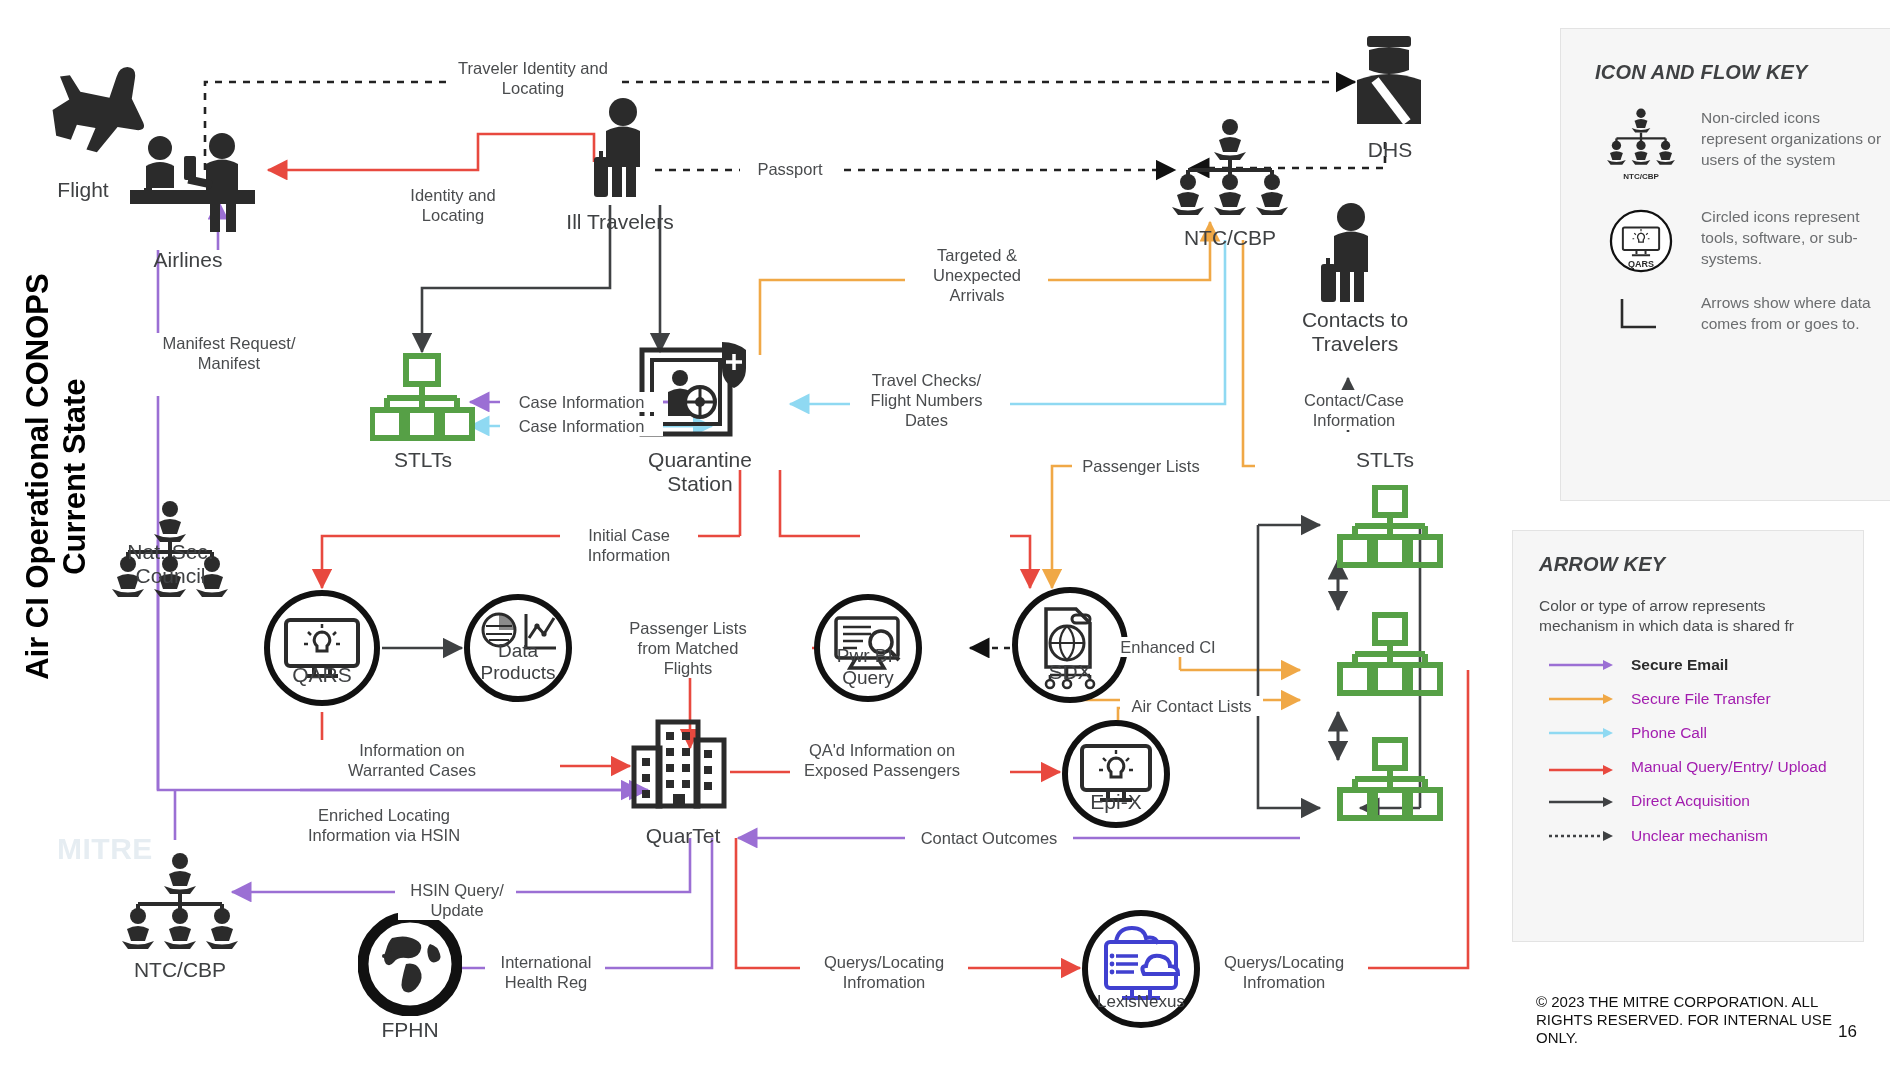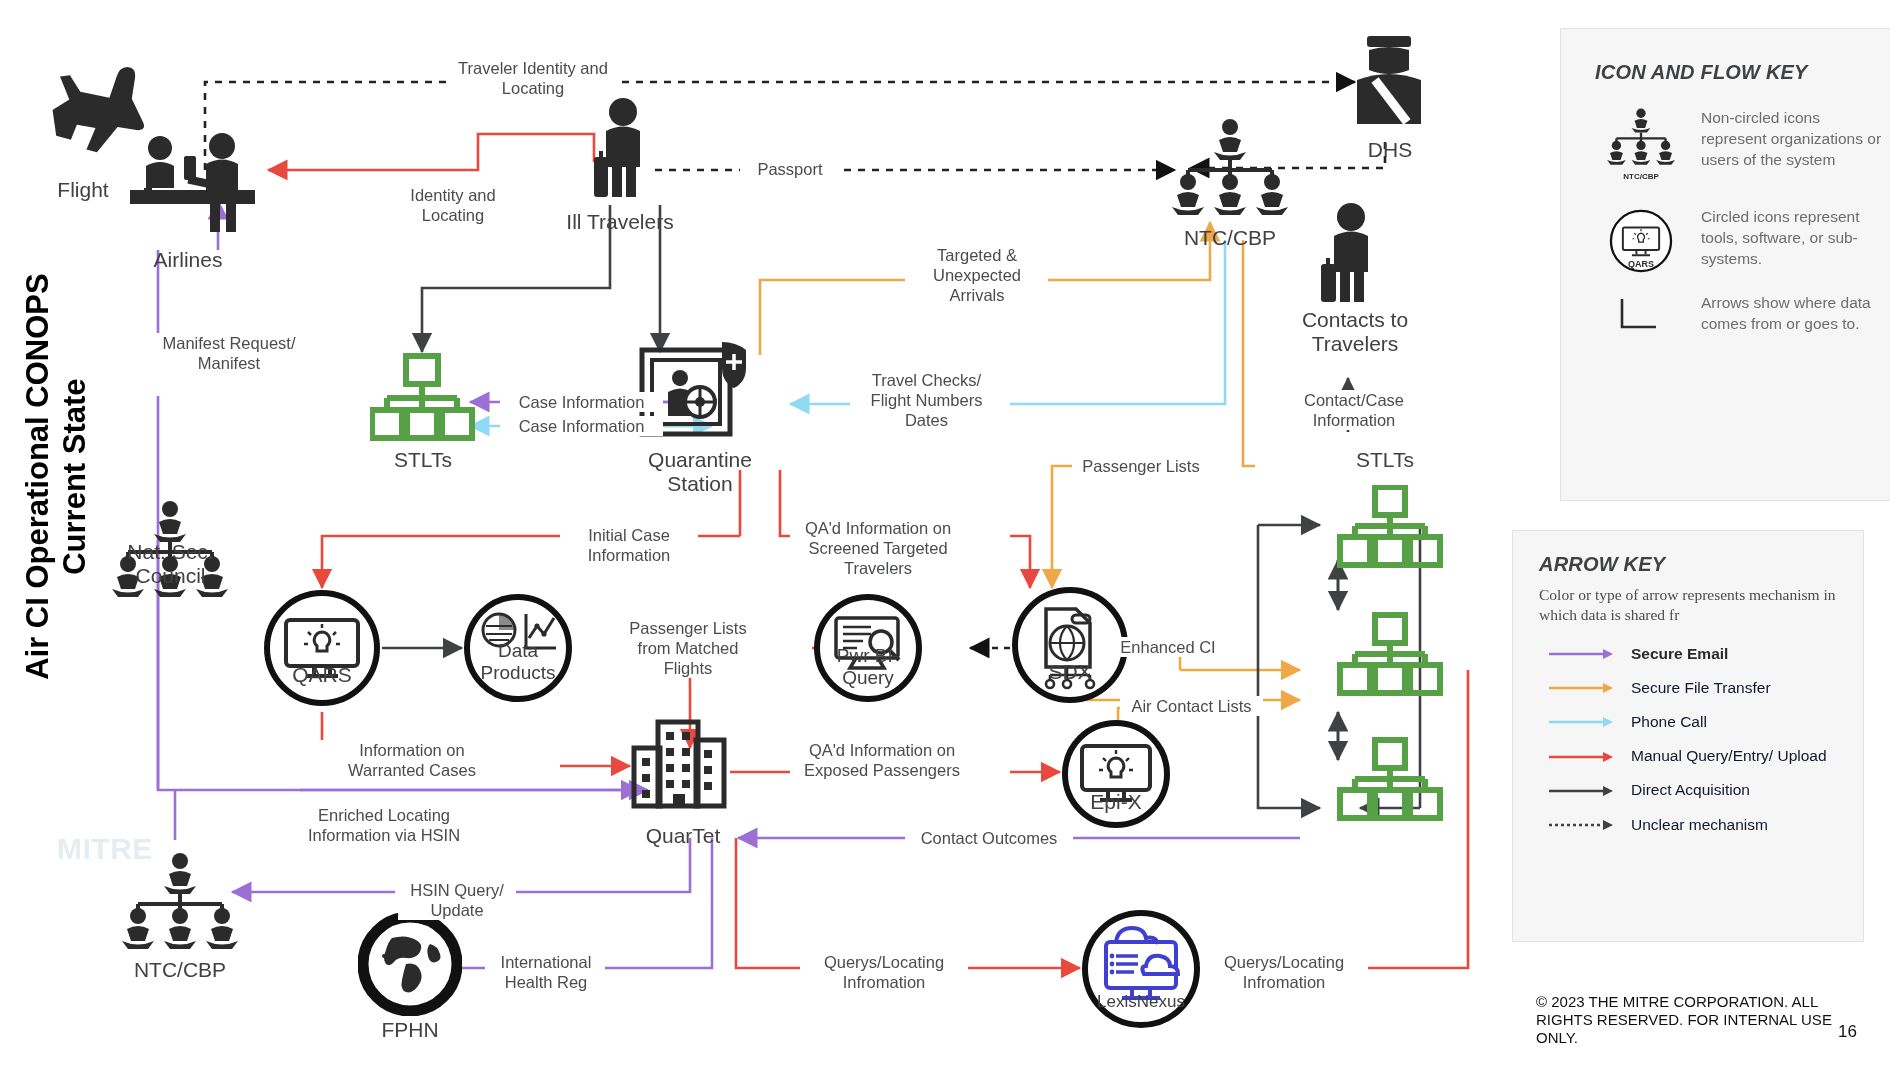--- a/index.html
+++ b/index.html
@@ -25,21 +25,21 @@
   
   .icon{position:absolute;}
 
   
   .panel{position:absolute;background:#f6f6f6;border:1px solid #e3e3e3;}
   .panel-title{font-size:20px;font-weight:bold;font-style:italic;color:#3f4143;letter-spacing:.2px;}
   .panel-sub{font-size:15.5px;color:#4a4c4e;line-height:1.32;}
   .keyrow{display:flex;gap:14px;align-items:flex-start;}
   .keytext{font-size:15.5px;color:#6b6d6f;line-height:1.34;}
   .arrowrow{display:flex;align-items:center;gap:16px;margin-bottom:3px;}
-  .arrowtext{font-size:15.5px;color:#0f172a;line-height:1.3;}
+  .arrowtext{font-size:15.5px;color:#a21caf;line-height:1.3;}
   .copyright{position:absolute;font-size:15px;color:#111;line-height:1.2;font-family:"Liberation Sans",sans-serif;margin-top:31px;}
   .pagenum{position:absolute;font-size:17px;color:#111;}
   .mitre{position:absolute;left:57px;top:832px;font-size:30px;font-weight:bold;color:#e6edf2;letter-spacing:.5px;}
 </style>
 </head>
 <body>
 
 <div class="canvas">
 
   <svg class="wires" viewBox="0 0 1890 1068">
@@ -484,21 +484,20 @@
   <div class="flabel" style="left:740px;top:159px;width:92px;">Passport</div>
   <div class="flabel" style="left:394px;top:185px;width:110px;">Identity and Locating</div>
   <div class="flabel" style="left:145px;top:333px;width:160px;">Manifest Request/ Manifest</div>
   <div class="flabel" style="left:906px;top:245px;width:134px;">Targeted &amp; Unexpected Arrivals</div>
   <div class="flabel" style="left:500px;top:392px;width:155px;">Case Information</div>
   <div class="flabel" style="left:500px;top:416px;width:155px;">Case Information</div>
   <div class="flabel" style="left:850px;top:370px;width:145px;">Travel Checks/ Flight Numbers Dates</div>
   <div class="flabel" style="left:1280px;top:390px;width:140px;">Contact/Case Information</div>
   <div class="flabel" style="left:1072px;top:456px;width:130px;">Passenger Lists</div>
   <div class="flabel" style="left:560px;top:525px;width:130px;">Initial Case Information</div>
-  <div class="flabel" style="left:790px;top:518px;width:168px;">QA'd Information on Screened Targeted Travelers</div>
   <div class="flabel" style="left:608px;top:618px;width:152px;">Passenger Lists from Matched Flights</div>
   <div class="flabel" style="left:1105px;top:637px;width:118px;">Enhanced CI</div>
   <div class="flabel" style="left:1120px;top:696px;width:135px;">Air Contact Lists</div>
   <div class="flabel" style="left:318px;top:740px;width:180px;">Information  on Warranted Cases</div>
   <div class="flabel" style="left:790px;top:740px;width:176px;">QA'd Information on Exposed Passengers</div>
   <div class="flabel" style="left:290px;top:805px;width:180px;">Enriched Locating Information via HSIN</div>
   <div class="flabel" style="left:905px;top:828px;width:160px;">Contact Outcomes</div>
   <div class="flabel" style="left:398px;top:880px;width:110px;">HSIN Query/ Update</div>
   <div class="flabel" style="left:487px;top:952px;width:110px;">International Health Reg</div>
   <div class="flabel" style="left:800px;top:952px;width:160px;">Querys/Locating Infromation</div>
@@ -571,21 +570,21 @@
           <path d="M6,6 L6,34 L40,34" fill="none" stroke="#2b2b2b" stroke-width="2.6"></path>
         </svg></span>
       </div>
       <div class="keytext" style="max-width:186px;">Arrows show where data comes from or goes to.</div>
     </div>
   </div>
 
   <div class="panel" style="left:1512px;top:530px;width:350px;height:410px;">
     <div style="padding:22px 26px 0 26px;">
       <div class="panel-title">ARROW KEY</div>
-      <div class="panel-sub" style="margin-top:9px;font-family:Liberation Serif, serif;">Color or type of arrow represents mechanism in which data is shared fr</div>
+      <div class="panel-sub" style="margin-top:20px;">Color or type of arrow represents mechanism in which data is shared fr</div>
     </div>
 
     <div style="padding:18px 26px 0 34px;">
       <div class="arrowrow" style="margin-bottom:14px;">
         <svg width="68" height="14">
           <line x1="2" y1="7" x2="56" y2="7" stroke="#9b6fd4" stroke-width="2.6"></line>
           <path d="M56,2 L66,7 L56,12 z" fill="#9b6fd4"></path>
         </svg>
         <span class="arrowtext" style="color:#2b2b2b;font-weight:600;">Secure Email</span>
       </div>
@@ -599,21 +598,21 @@
       </div>
 
       <div class="arrowrow" style="margin-bottom:14px;">
         <svg width="68" height="14">
           <line x1="2" y1="7" x2="56" y2="7" stroke="#8fd9f2" stroke-width="2.6"></line>
           <path d="M56,2 L66,7 L56,12 z" fill="#8fd9f2"></path>
         </svg>
         <span class="arrowtext">Phone Call</span>
       </div>
 
-      <div class="arrowrow" style="margin-bottom:14px;align-items:flex-start;">
+      <div class="arrowrow" style="margin-bottom:14px;align-items:flex-end;">
         <svg width="68" height="14" style="margin-top:4px;">
           <line x1="2" y1="7" x2="56" y2="7" stroke="#e8493f" stroke-width="2.6"></line>
           <path d="M56,2 L66,7 L56,12 z" fill="#e8493f"></path>
         </svg>
         <span class="arrowtext" style="max-width:210px;">Manual Query/Entry/ Upload</span>
       </div>
 
       <div class="arrowrow" style="margin-bottom:14px;">
         <svg width="68" height="14">
           <line x1="2" y1="7" x2="56" y2="7" stroke="#3f4143" stroke-width="2.6"></line>

